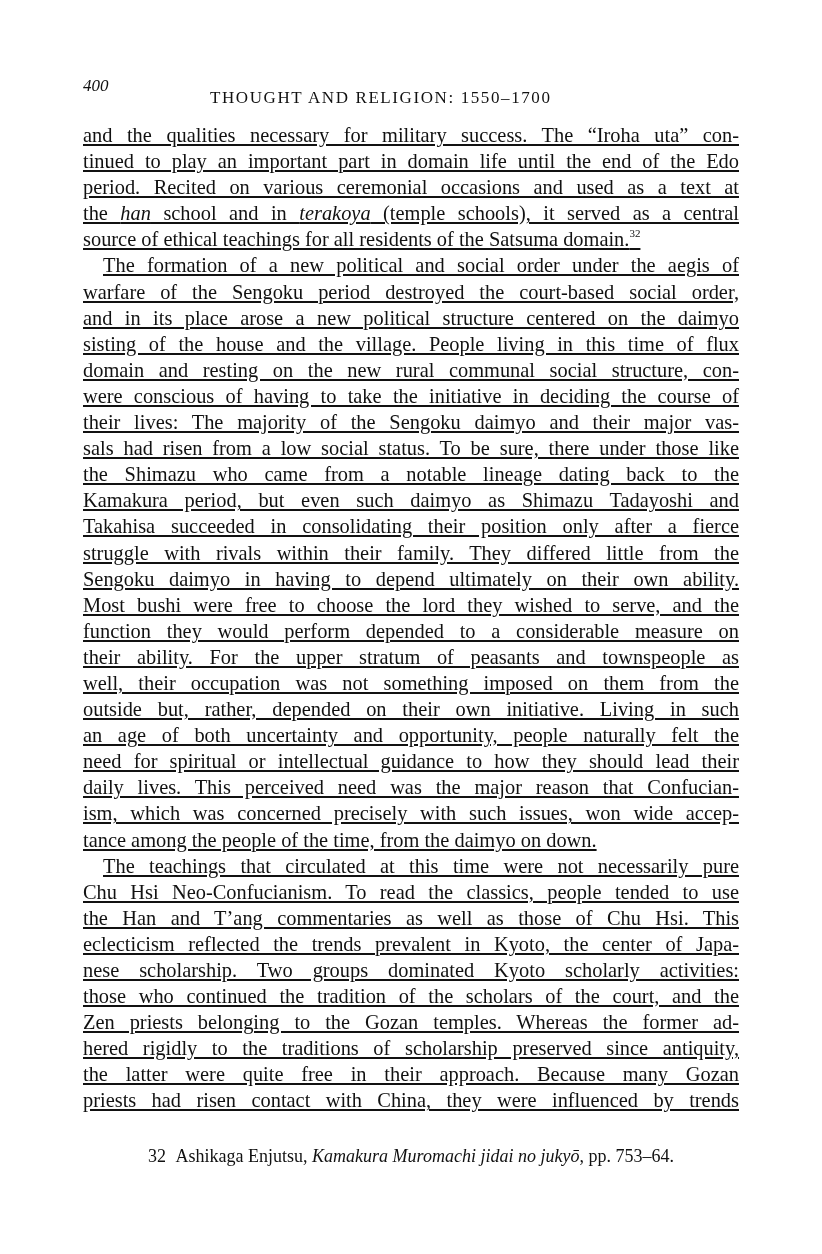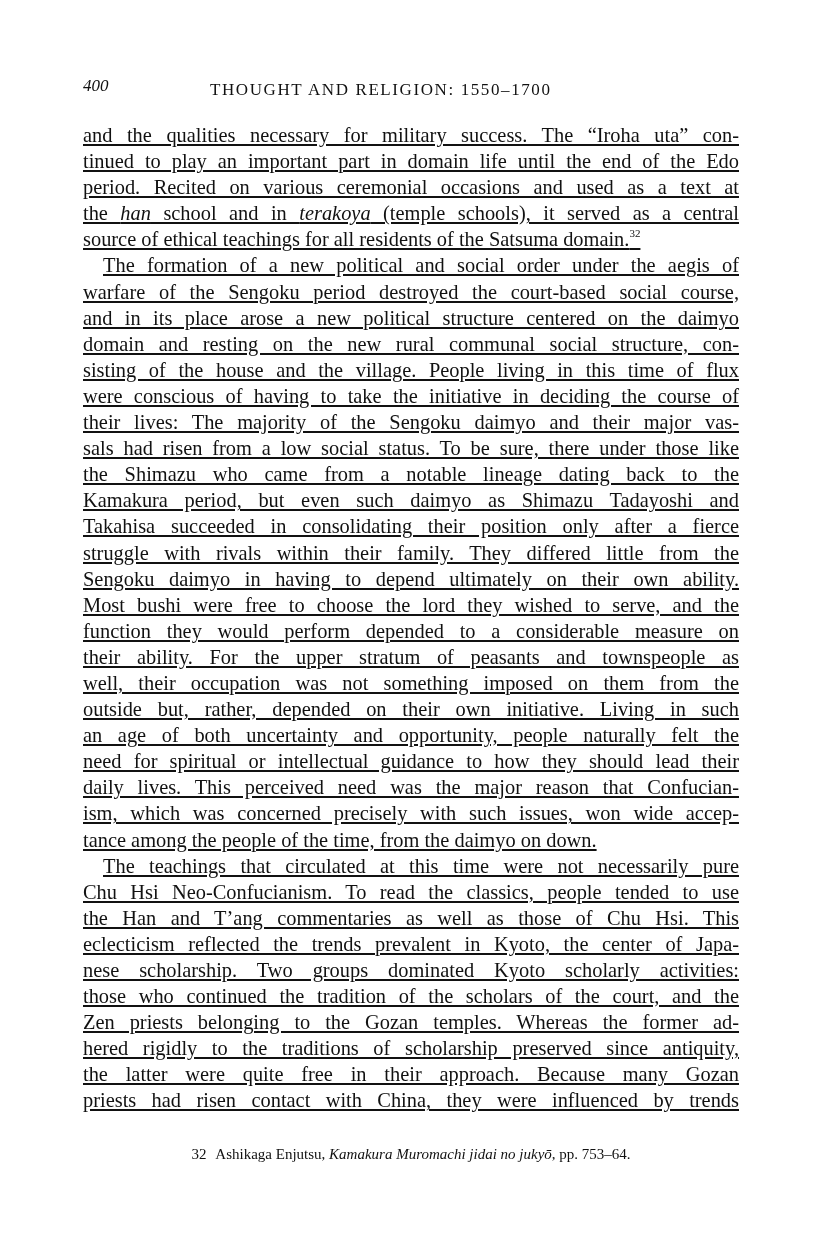--- a/index.html
+++ b/index.html
@@ -1,48 +1,48 @@
 <!DOCTYPE html>
 <html><head>
 <meta charset="utf-8">
 <style>
   html, body { margin: 0; padding: 0; background: #ffffff; }
   body { width: 822px; height: 1254px; position: relative; overflow: hidden; color: #111; }
   .page { position: absolute; left: 83px; top: 0; width: 656px; font-family: "Liberation Serif", "DejaVu Serif", serif; }
   .running-head { position: absolute; top: 76px; left: 0; width: 656px; height: 24px; font-size: 17px; }
   .page-number { position: absolute; left: 0; top: 0; font-style: italic; }
-  .head-title { position: absolute; left: 127px; top: 4px; letter-spacing: 1.6px; font-variant: small-caps; }
+  .head-title { position: absolute; left: 127px; top: 12px; letter-spacing: 1.6px; font-variant: small-caps; }
   .body-text { position: absolute; top: 122px; left: 0; width: 656px; font-size: 20.4px; line-height: 26.1px; text-decoration: underline; }
   .line { display: block; white-space: nowrap; text-align: justify; text-align-last: justify; height: 26.1px; }
   .line.last { text-align-last: left; }
   .line.indent { padding-left: 20px; }
   sup { font-size: 11px; line-height: 0; vertical-align: 9px; }
-  .footnote { position: absolute; top: 1146px; left: 0; width: 656px; text-align: center; font-size: 15px; }
+  .footnote { position: absolute; top: 1146px; left: 0; width: 656px; text-align: center; font-size: 18px; }
   .footnote-num { margin-right: 6px; }
 </style>
 </head>
 <body>
 
 <div class="page">
   <div class="running-head">
     <span class="page-number">400</span>
     <span class="head-title">THOUGHT AND RELIGION: 1550–1700</span>
   </div>
 
   <div class="body-text" id="body-text">
       <span class="line">and the qualities necessary for military success. The “Iroha uta” con-</span>
       <span class="line">tinued to play an important part in domain life until the end of the Edo</span>
       <span class="line">period. Recited on various ceremonial occasions and used as a text at</span>
       <span class="line">the <i>han</i> school and in <i>terakoya</i> (temple schools), it served as a central</span>
       <span class="line last">source of ethical teachings for all residents of the Satsuma domain.<sup>32</sup></span>
       <span class="line indent">The formation of a new political and social order under the aegis of</span>
-      <span class="line">warfare of the Sengoku period destroyed the court-based social course,</span>
+      <span class="line">warfare of the Sengoku period destroyed the court-based social order,</span>
       <span class="line">and in its place arose a new political structure centered on the daimyo</span>
+      <span class="line">sisting of the house and the village. People living in this time of flux</span>
       <span class="line">domain and resting on the new rural communal social structure, con-</span>
-      <span class="line">sisting of the house and the village. People living in this time of flux</span>
       <span class="line">were conscious of having to take the initiative in deciding the course of</span>
       <span class="line">their lives: The majority of the Sengoku daimyo and their major vas-</span>
       <span class="line">sals had risen from a low social status. To be sure, there under those like</span>
       <span class="line">the Shimazu who came from a notable lineage dating back to the</span>
       <span class="line">Kamakura period, but even such daimyo as Shimazu Tadayoshi and</span>
       <span class="line">Takahisa succeeded in consolidating their position only after a fierce</span>
       <span class="line">struggle with rivals within their family. They differed little from the</span>
       <span class="line">Sengoku daimyo in having to depend ultimately on their own ability.</span>
       <span class="line">Most bushi were free to choose the lord they wished to serve, and the</span>
       <span class="line">function they would perform depended to a considerable measure on</span>

